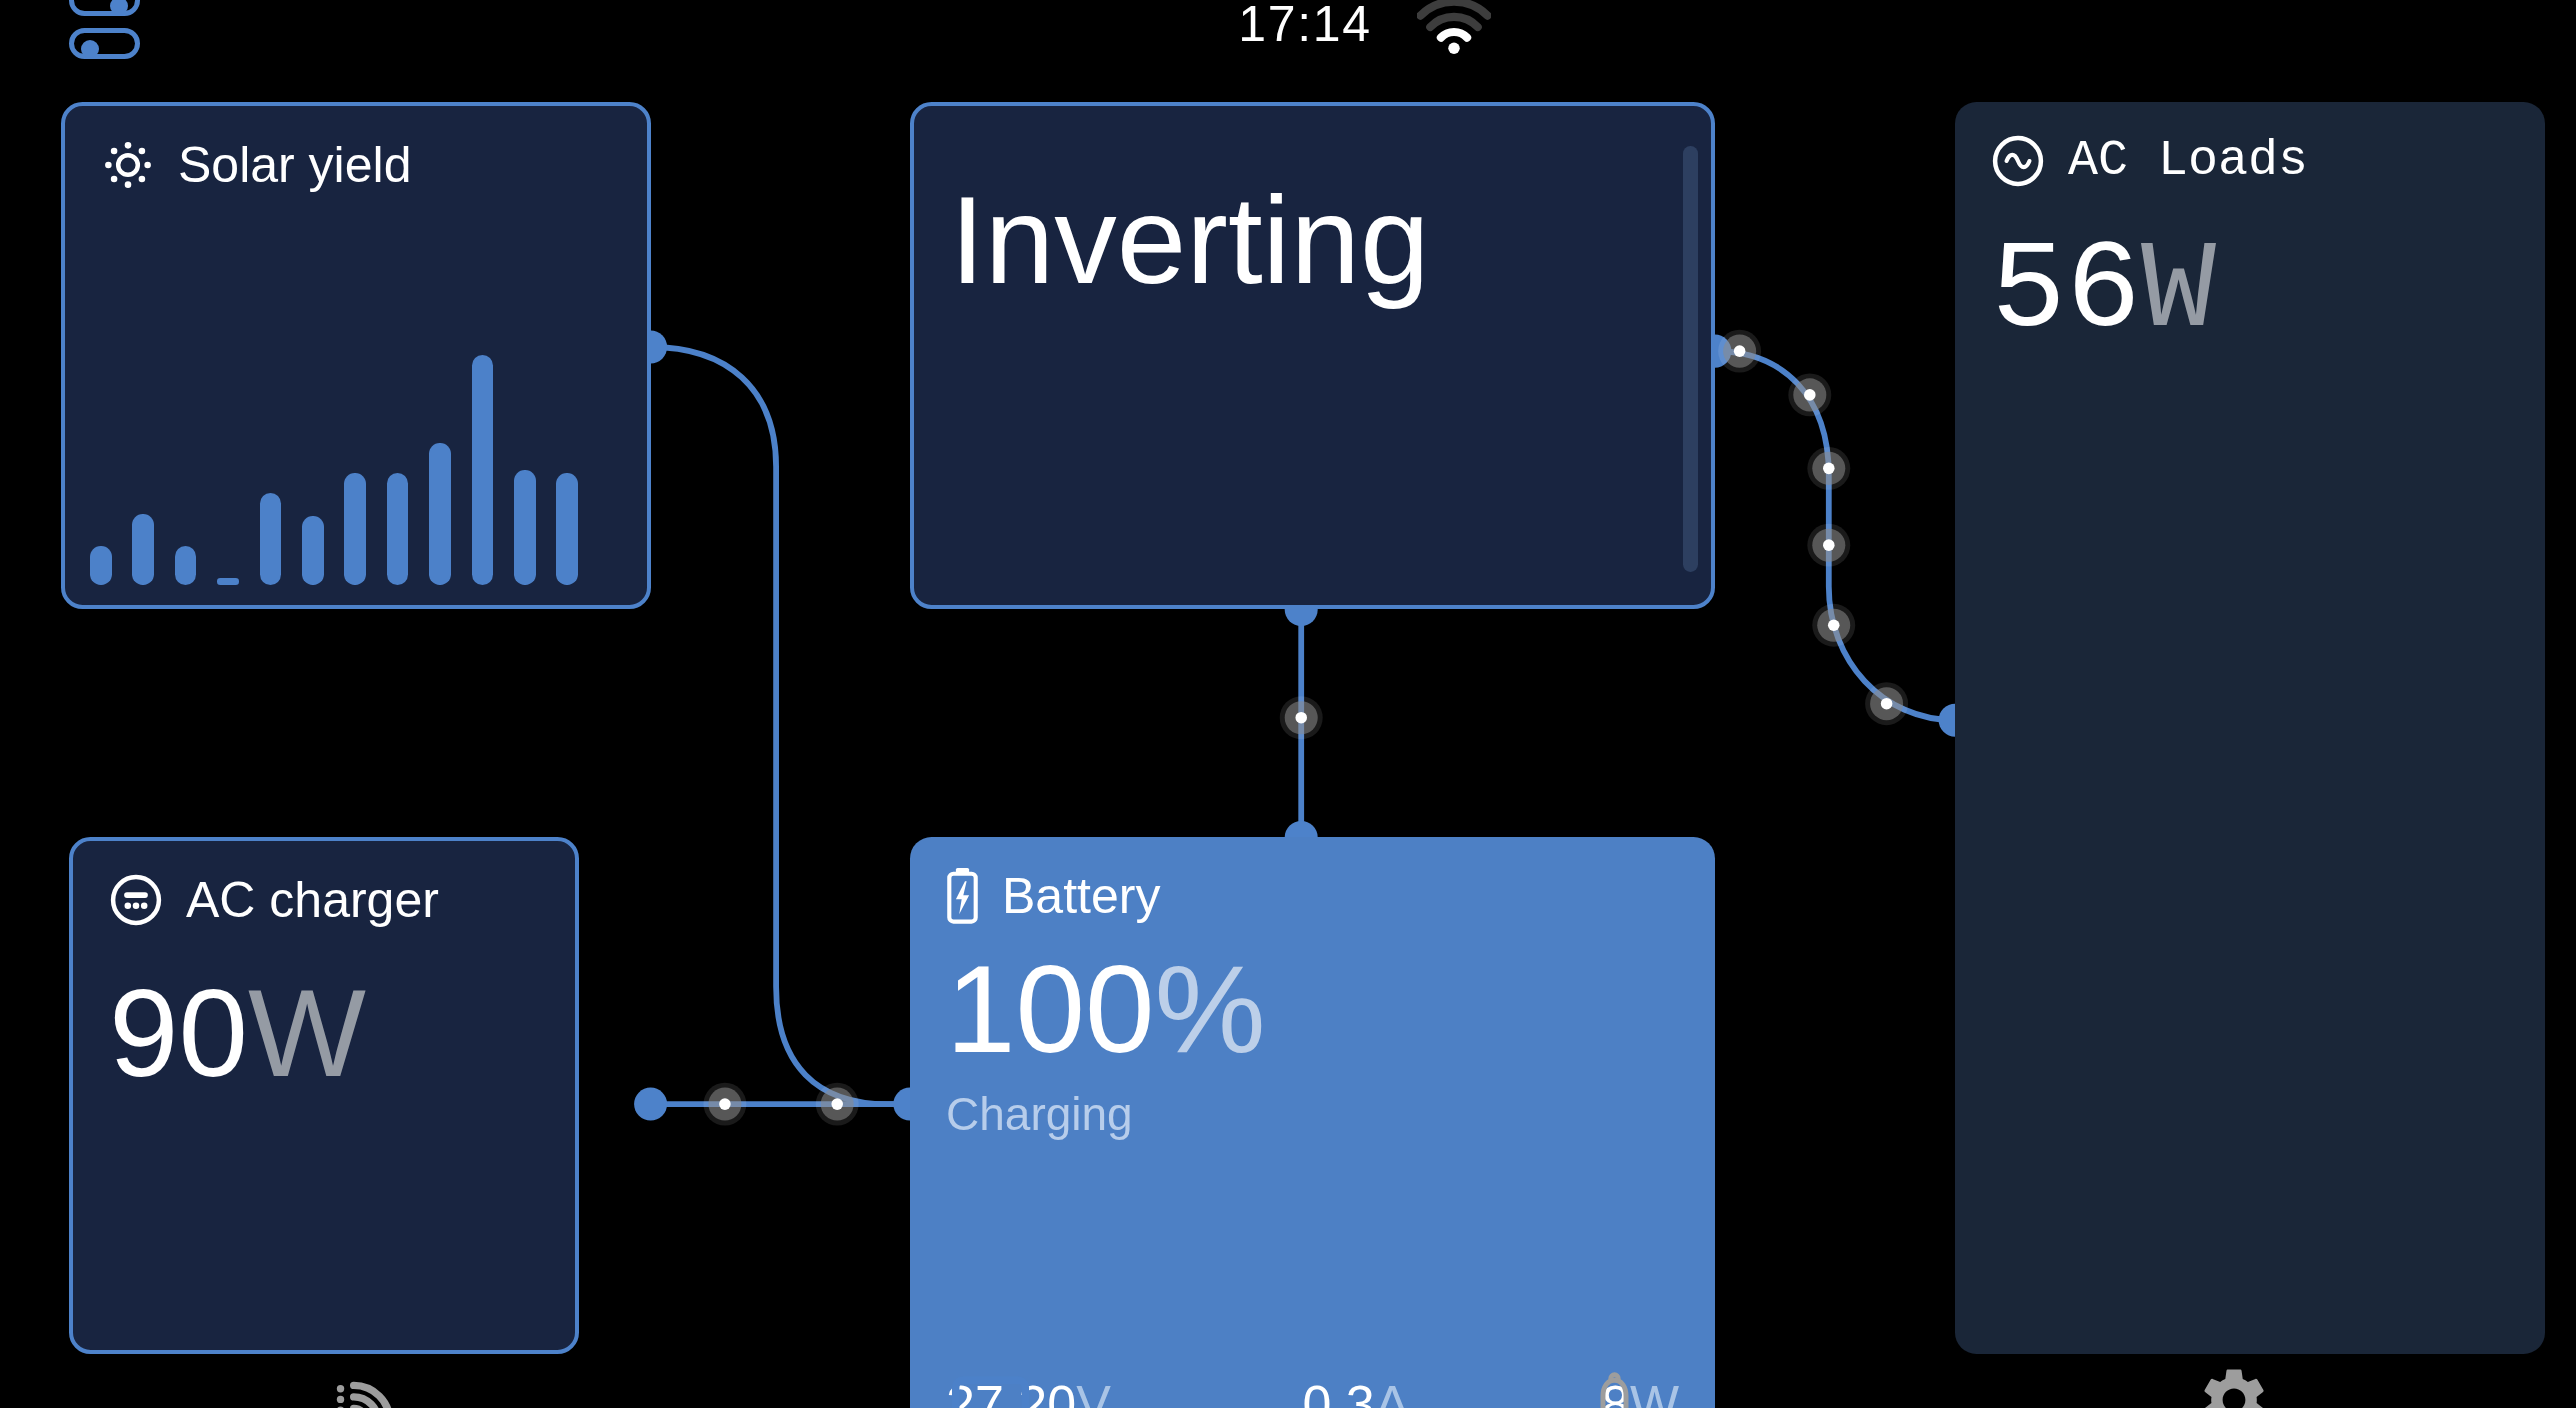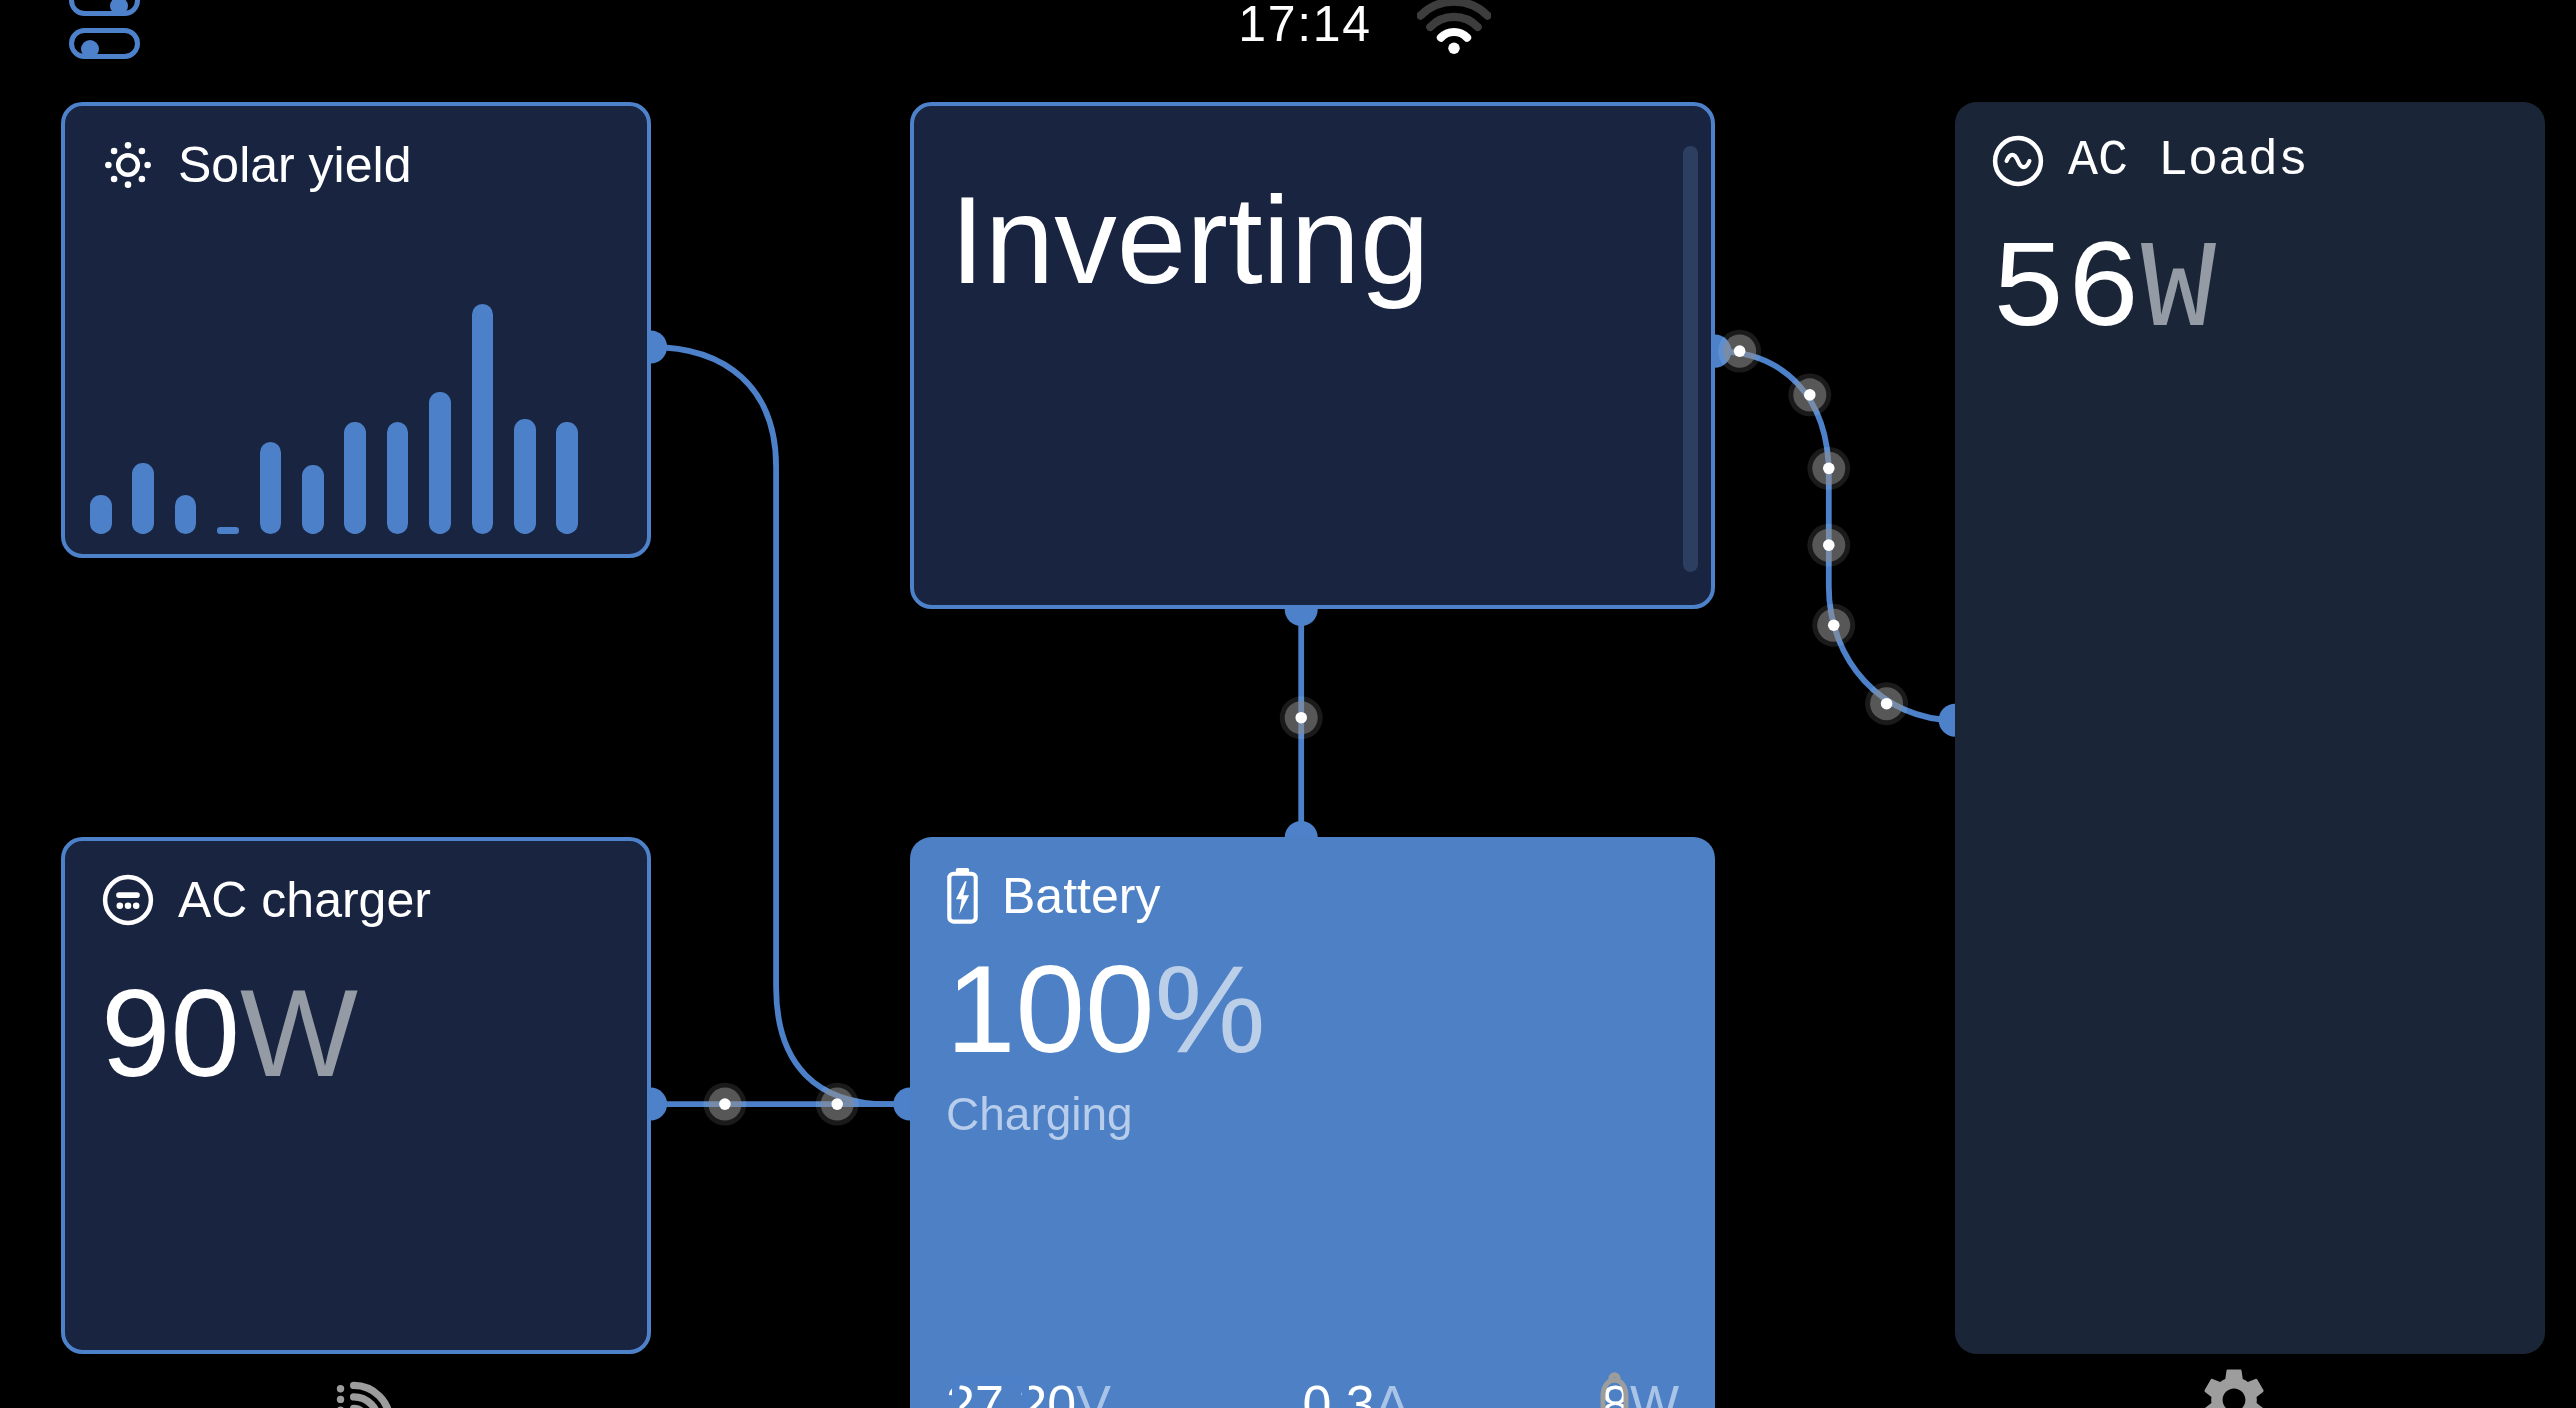--- a/index.html
+++ b/index.html
@@ -19,24 +19,24 @@
   .clock{position:absolute;left:1214px;top:-5px;width:182px;color:#fff;font-size:50px;letter-spacing:1.7px;text-align:center;}
   .wifi{position:absolute;left:1417px;top:0px;}
 
   
   .tile{position:absolute;box-sizing:border-box;border-radius:21.5px;background:#182440;z-index:2;}
   .tile.bordered{border:4.1px solid #4d82ca;}
   .tile .pad{position:absolute;inset:0;padding:30px 36px;box-sizing:border-box;display:flex;flex-direction:column;}
   .titlerow{display:flex;align-items:center;gap:23px;color:#fff;font-size:50px;}
   .bigval{margin-top:38px;font-size:125px;line-height:1.05;color:#fff;white-space:nowrap;}
   .bigval .unit{color:#959ba4;}
-  .tile-solar{left:61px;top:102px;width:590px;height:456px;}
+  .tile-solar{left:61px;top:102px;width:590px;height:507px;}
   .tile-inverter{left:910px;top:102px;width:805px;height:507px;}
   .tile-acloads{left:1955px;top:102px;width:590px;height:1252px;background:#1a2638;font-family:Liberation Mono, monospace;}
-  .tile-accharger{left:61px;top:837px;width:590px;height:517px;}
+  .tile-accharger{left:69px;top:837px;width:510px;height:517px;}
   .tile-battery{left:910px;top:837px;width:805px;height:627px;background:#4d80c5;}
 
   
   .tile-battery .bigval{margin-top:18px;}
   .tile-battery .bigval .unit{color:#bccfe9;}
   .bat-state{margin-top:13.2px;font-size:46px;color:#b7cdeb;}
   .bat-bottom{margin-top:auto;display:flex;justify-content:space-between;align-items:baseline;font-size:52px;color:#fff;}
   .bat-bottom .unit{color:#a9c4e6;}
 
   

